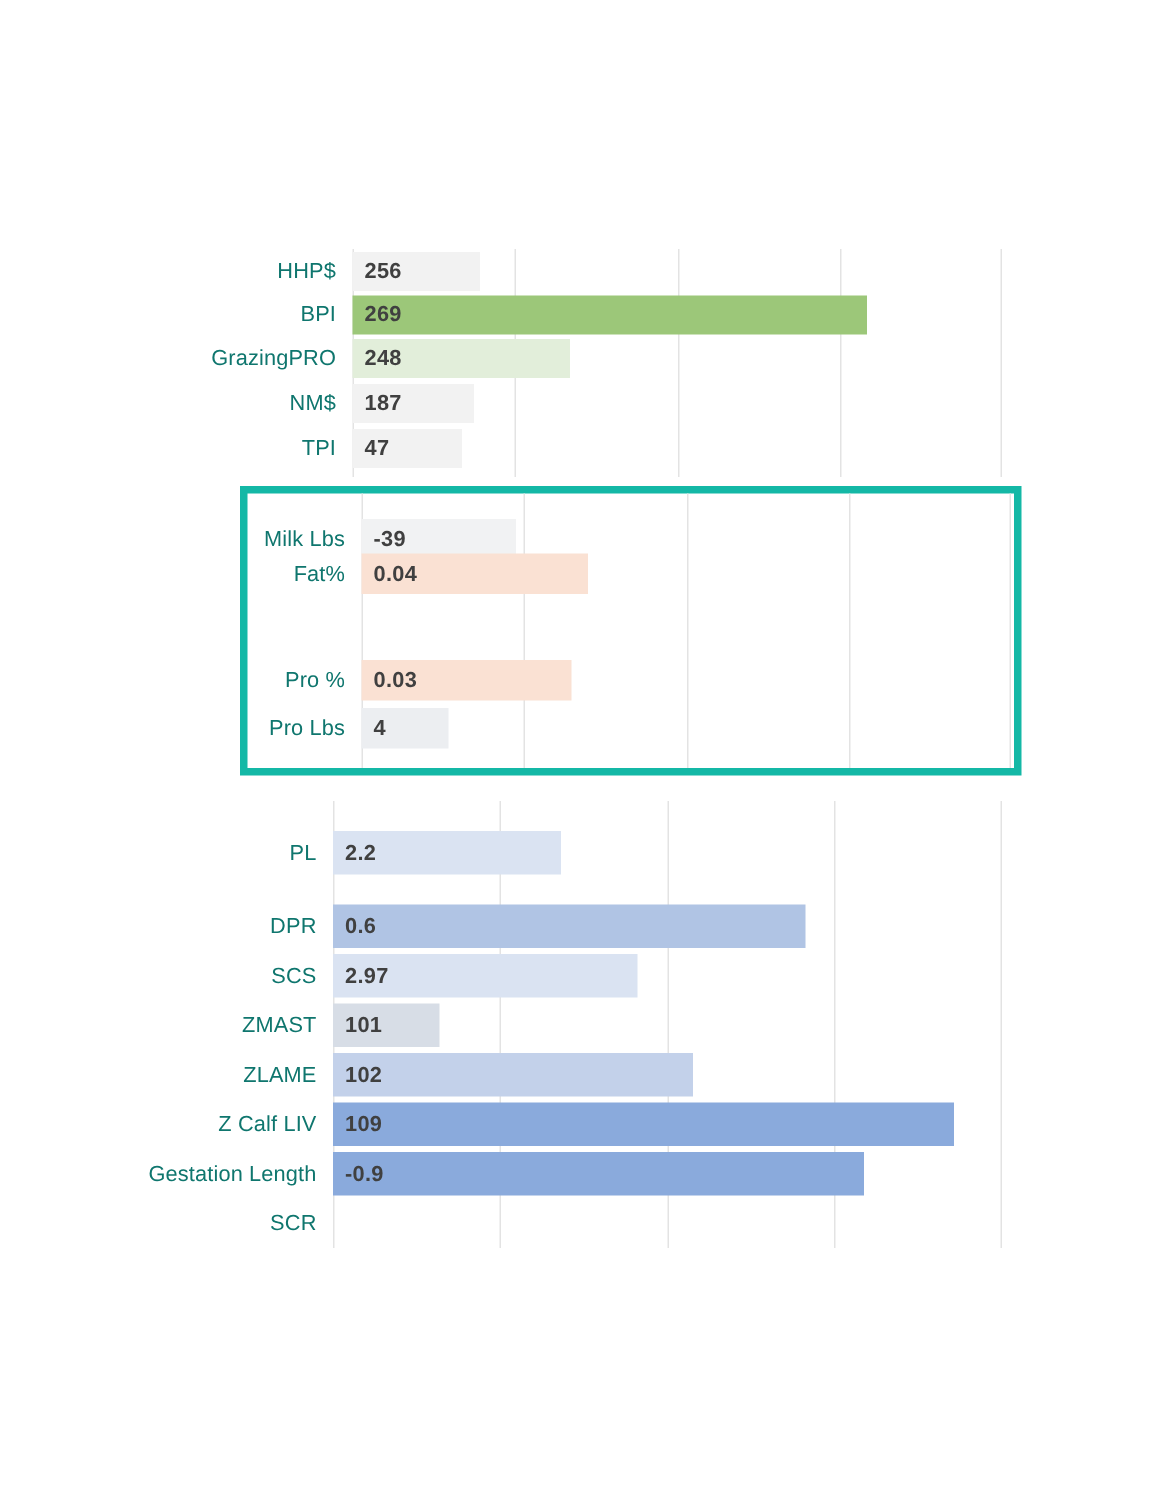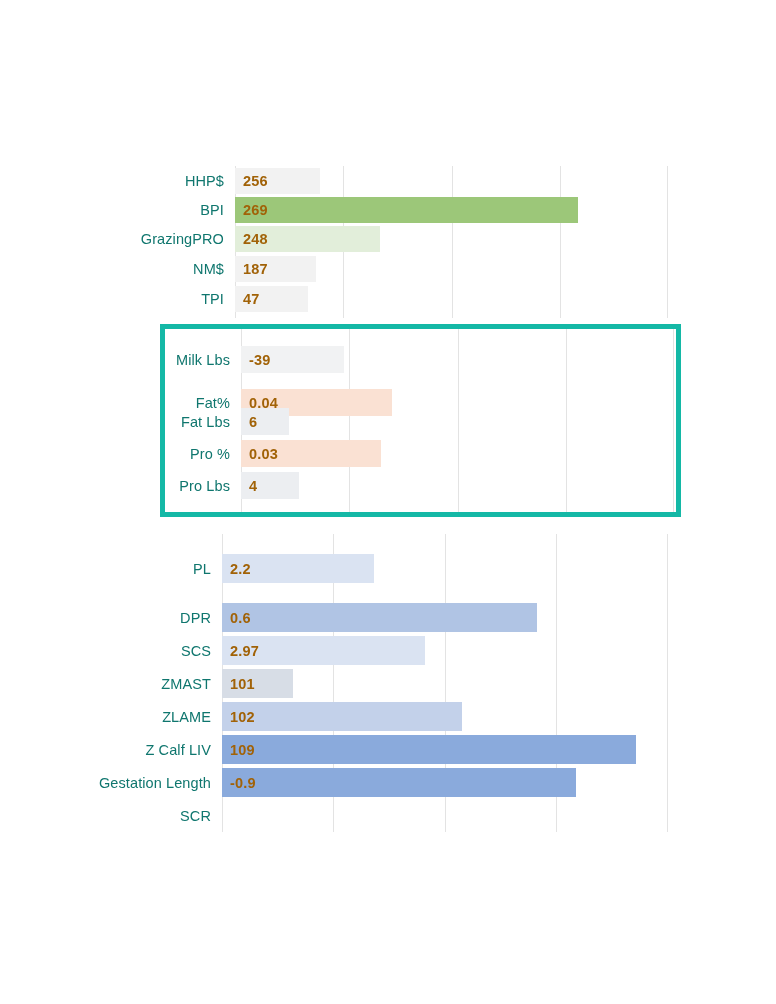--- a/index.html
+++ b/index.html
@@ -87,21 +87,21 @@
   }
   .bar-value {
     position: absolute;
     left: 8px;
     top: 0;
     height: 100%;
     display: flex;
     align-items: center;
     font-size: 14.5px;
     font-weight: bold;
-    color: #a16207;
+    color: #404040;
     letter-spacing: 0.2px;
     white-space: nowrap;
     z-index: 3;
   }
 </style>
 </head>
 <body>
 
 <div class="canvas">
 
@@ -160,31 +160,26 @@
         <div class="gridline" style="left:432px;"></div>
       </div>
       <div class="rows">
 
         <div class="row" style="top:17px; height:27px;">
           <span class="row-label">Milk Lbs</span>
           <div class="bar" style="width:103px; background:#f1f2f3;"></div>
           <span class="bar-value">-39</span>
         </div>
 
-        <div class="row" style="top:60px; height:27px;">
+        <div class="row" style="top:40px; height:27px;">
           <span class="row-label">Fat%</span>
           <div class="bar" style="width:151px; background:#fae1d3;"></div>
           <span class="bar-value">0.04</span>
         </div>
 
-        <div class="row" style="top:79px; height:27px;">
-          <span class="row-label">Fat Lbs</span>
-          <div class="bar" style="width:48px; background:#eceef1;"></div>
-          <span class="bar-value">6</span>
-        </div>
 
         <div class="row" style="top:111px; height:27px;">
           <span class="row-label">Pro %</span>
           <div class="bar" style="width:140px; background:#fae1d3;"></div>
           <span class="bar-value">0.03</span>
         </div>
 
         <div class="row" style="top:143px; height:27px;">
           <span class="row-label">Pro Lbs</span>
           <div class="bar" style="width:58px; background:#eceef1;"></div>

